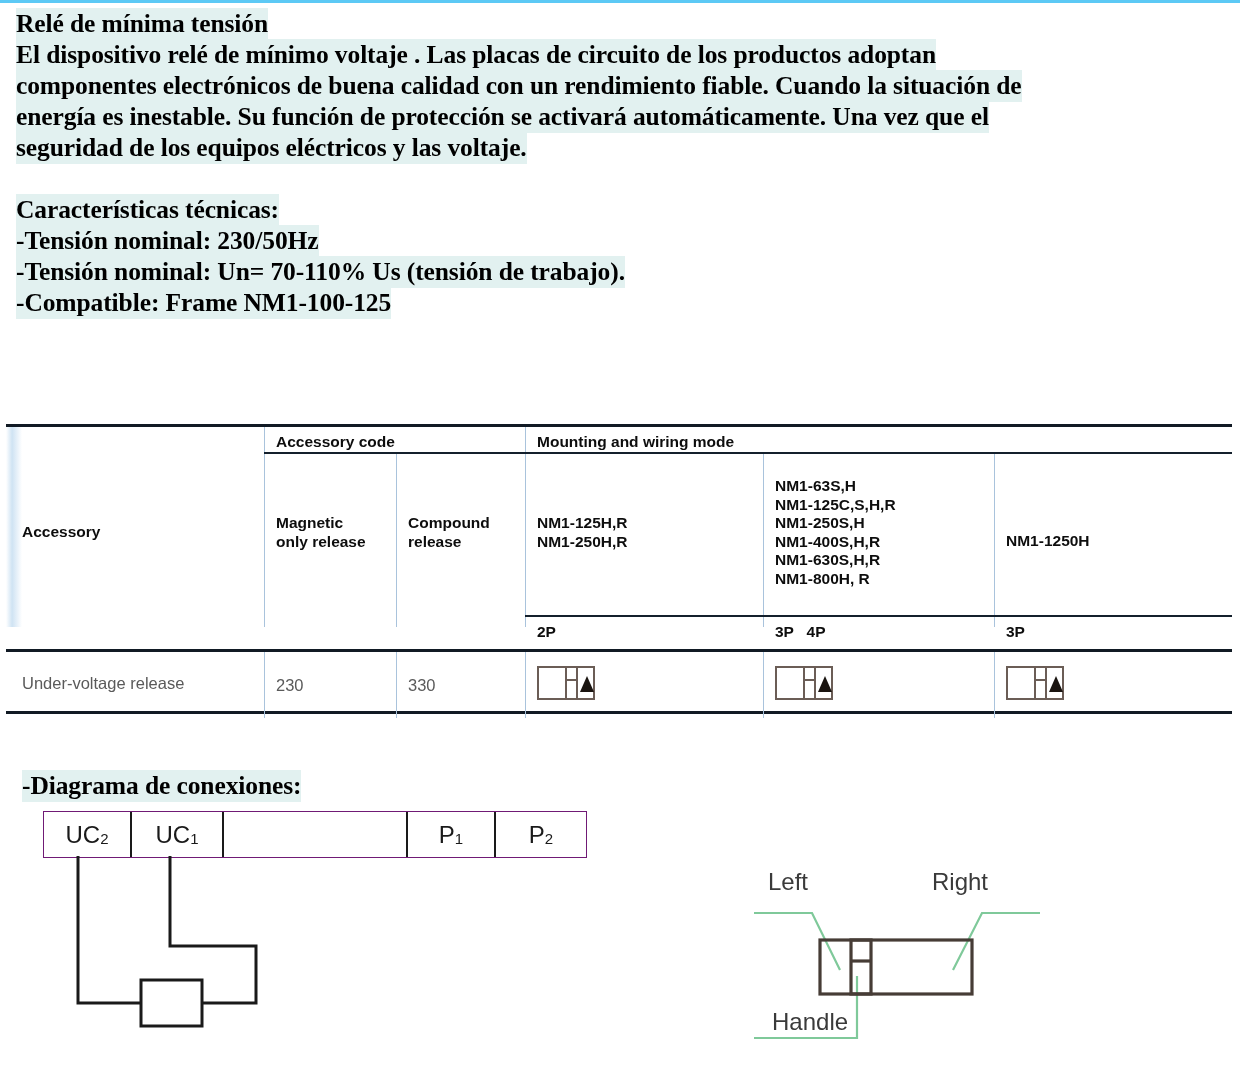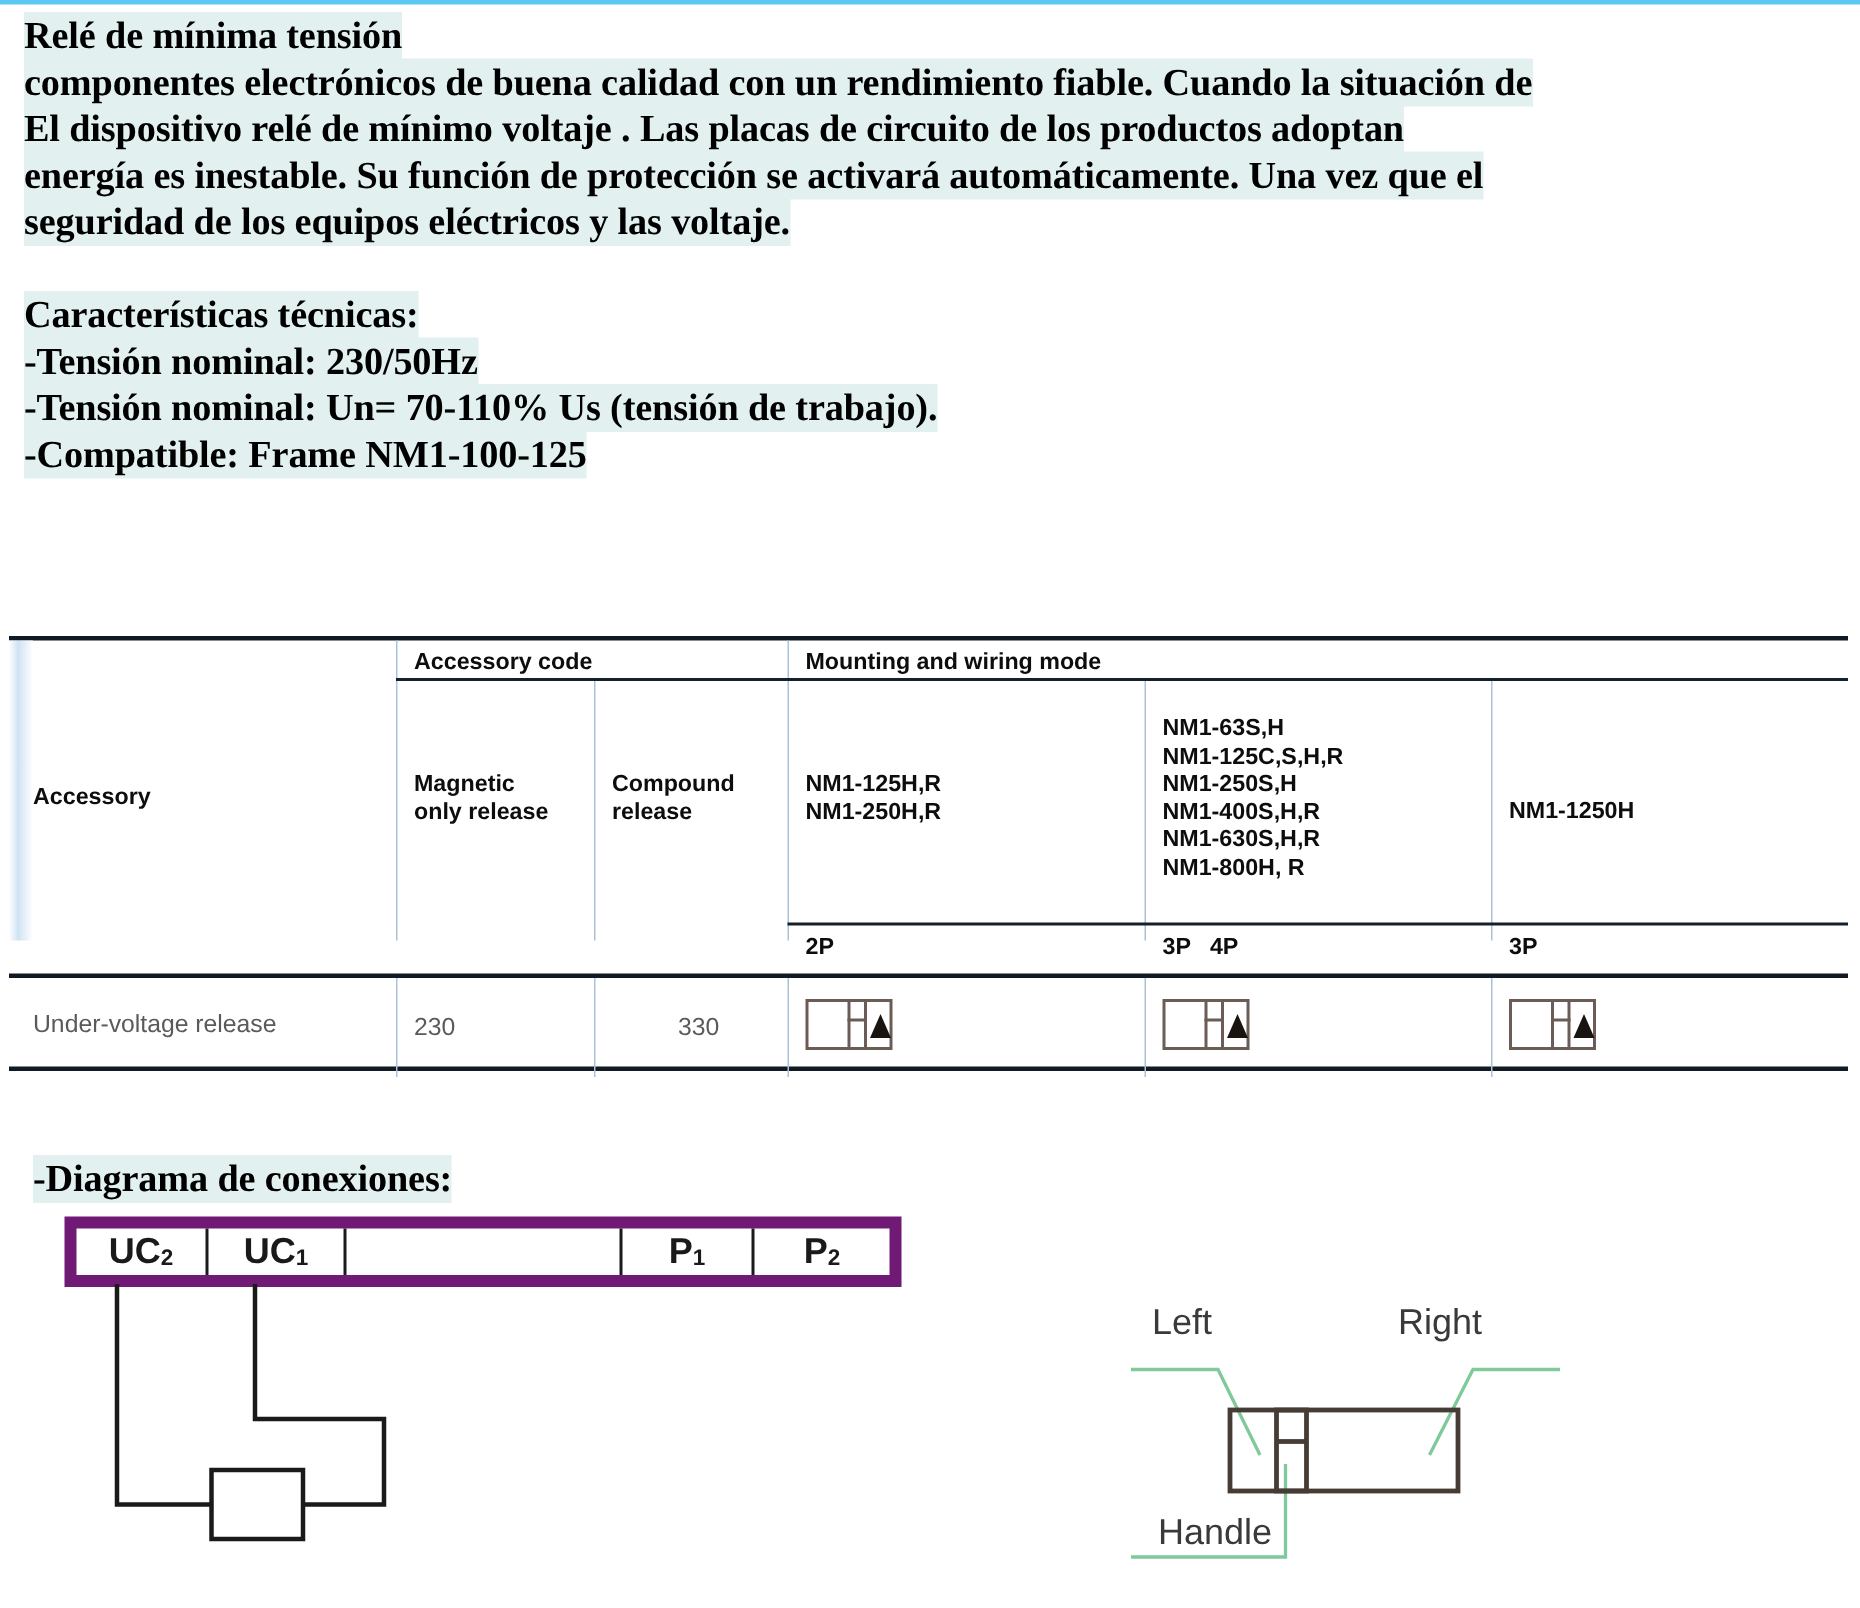--- a/index.html
+++ b/index.html
@@ -149,25 +149,24 @@
     top: 770px;
   }
   #conn-heading .para-line { font-size: 25.5px; }
 
   
   #terminal-strip {
     position: absolute;
     left: 43px;
     top: 811px;
     height: 47px;
-    border: 8px solid #701a75;
+    border: 1px solid #701a75;
     box-sizing: border-box;
     display: flex;
     background: #ffffff;
-    font-weight: bold;
   }
   .term-cell {
     border-right: 2px solid #1a1a1a;
     box-sizing: border-box;
     display: flex;
     align-items: center;
     justify-content: center;
     font-family: "Liberation Sans", sans-serif;
     font-size: 24px;
     color: #1a1a1a;
@@ -203,22 +202,22 @@
     white-space: pre;
   }
 </style>
 </head>
 <body>
 
 <div id="top-rule"></div>
 
 <div id="text-block">
   <div class="para-line"><span class="hl">Relé de mínima tensión</span></div>
+  <div class="para-line"><span class="hl">El dispositivo relé de mínimo voltaje . Las placas de circuito de los productos adoptan</span></div>
   <div class="para-line"><span class="hl">componentes electrónicos de buena calidad con un rendimiento fiable. Cuando la situación de</span></div>
-  <div class="para-line"><span class="hl">El dispositivo relé de mínimo voltaje . Las placas de circuito de los productos adoptan</span></div>
   <div class="para-line"><span class="hl">energía es inestable. Su función de protección se activará automáticamente. Una vez que el</span></div>
   <div class="para-line"><span class="hl">seguridad de los equipos eléctricos y las voltaje.</span></div>
   <div class="spacer-line"></div>
   <div class="para-line"><span class="hl">Características técnicas:</span></div>
   <div class="para-line"><span class="hl">-Tensión nominal: 230/50Hz</span></div>
   <div class="para-line"><span class="hl">-Tensión nominal: Un= 70-110% Us (tensión de trabajo).</span></div>
   <div class="para-line"><span class="hl">-Compatible: Frame NM1-100-125</span></div>
 </div>
 
 <div id="acc-table">
@@ -267,21 +266,21 @@
 
   <div class="body-row">
     <div class="vline" style="left:258px; top:0px; height:66px;"></div>
     <div class="vline" style="left:390px; top:0px; height:66px;"></div>
     <div class="vline" style="left:519px; top:0px; height:66px;"></div>
     <div class="vline" style="left:757px; top:0px; height:66px;"></div>
     <div class="vline" style="left:988px; top:0px; height:66px;"></div>
 
     <div class="body-txt" style="left:16px; top:22px;">Under-voltage release</div>
     <div class="body-txt" style="left:270px; top:24px;">230</div>
-    <div class="body-txt" style="left:402px; top:24px;margin-left:44px;">330</div>
+    <div class="body-txt" style="left:402px; top:24px;">330</div>
 
     <div class="pictogram" style="left:531px; top:14px;">
       <div class="pict-col"></div>
       <div class="pict-tri"></div>
     </div>
     <div class="pictogram" style="left:769px; top:14px;">
       <div class="pict-col"></div>
       <div class="pict-tri"></div>
     </div>
     <div class="pictogram" style="left:1000px; top:14px;">

